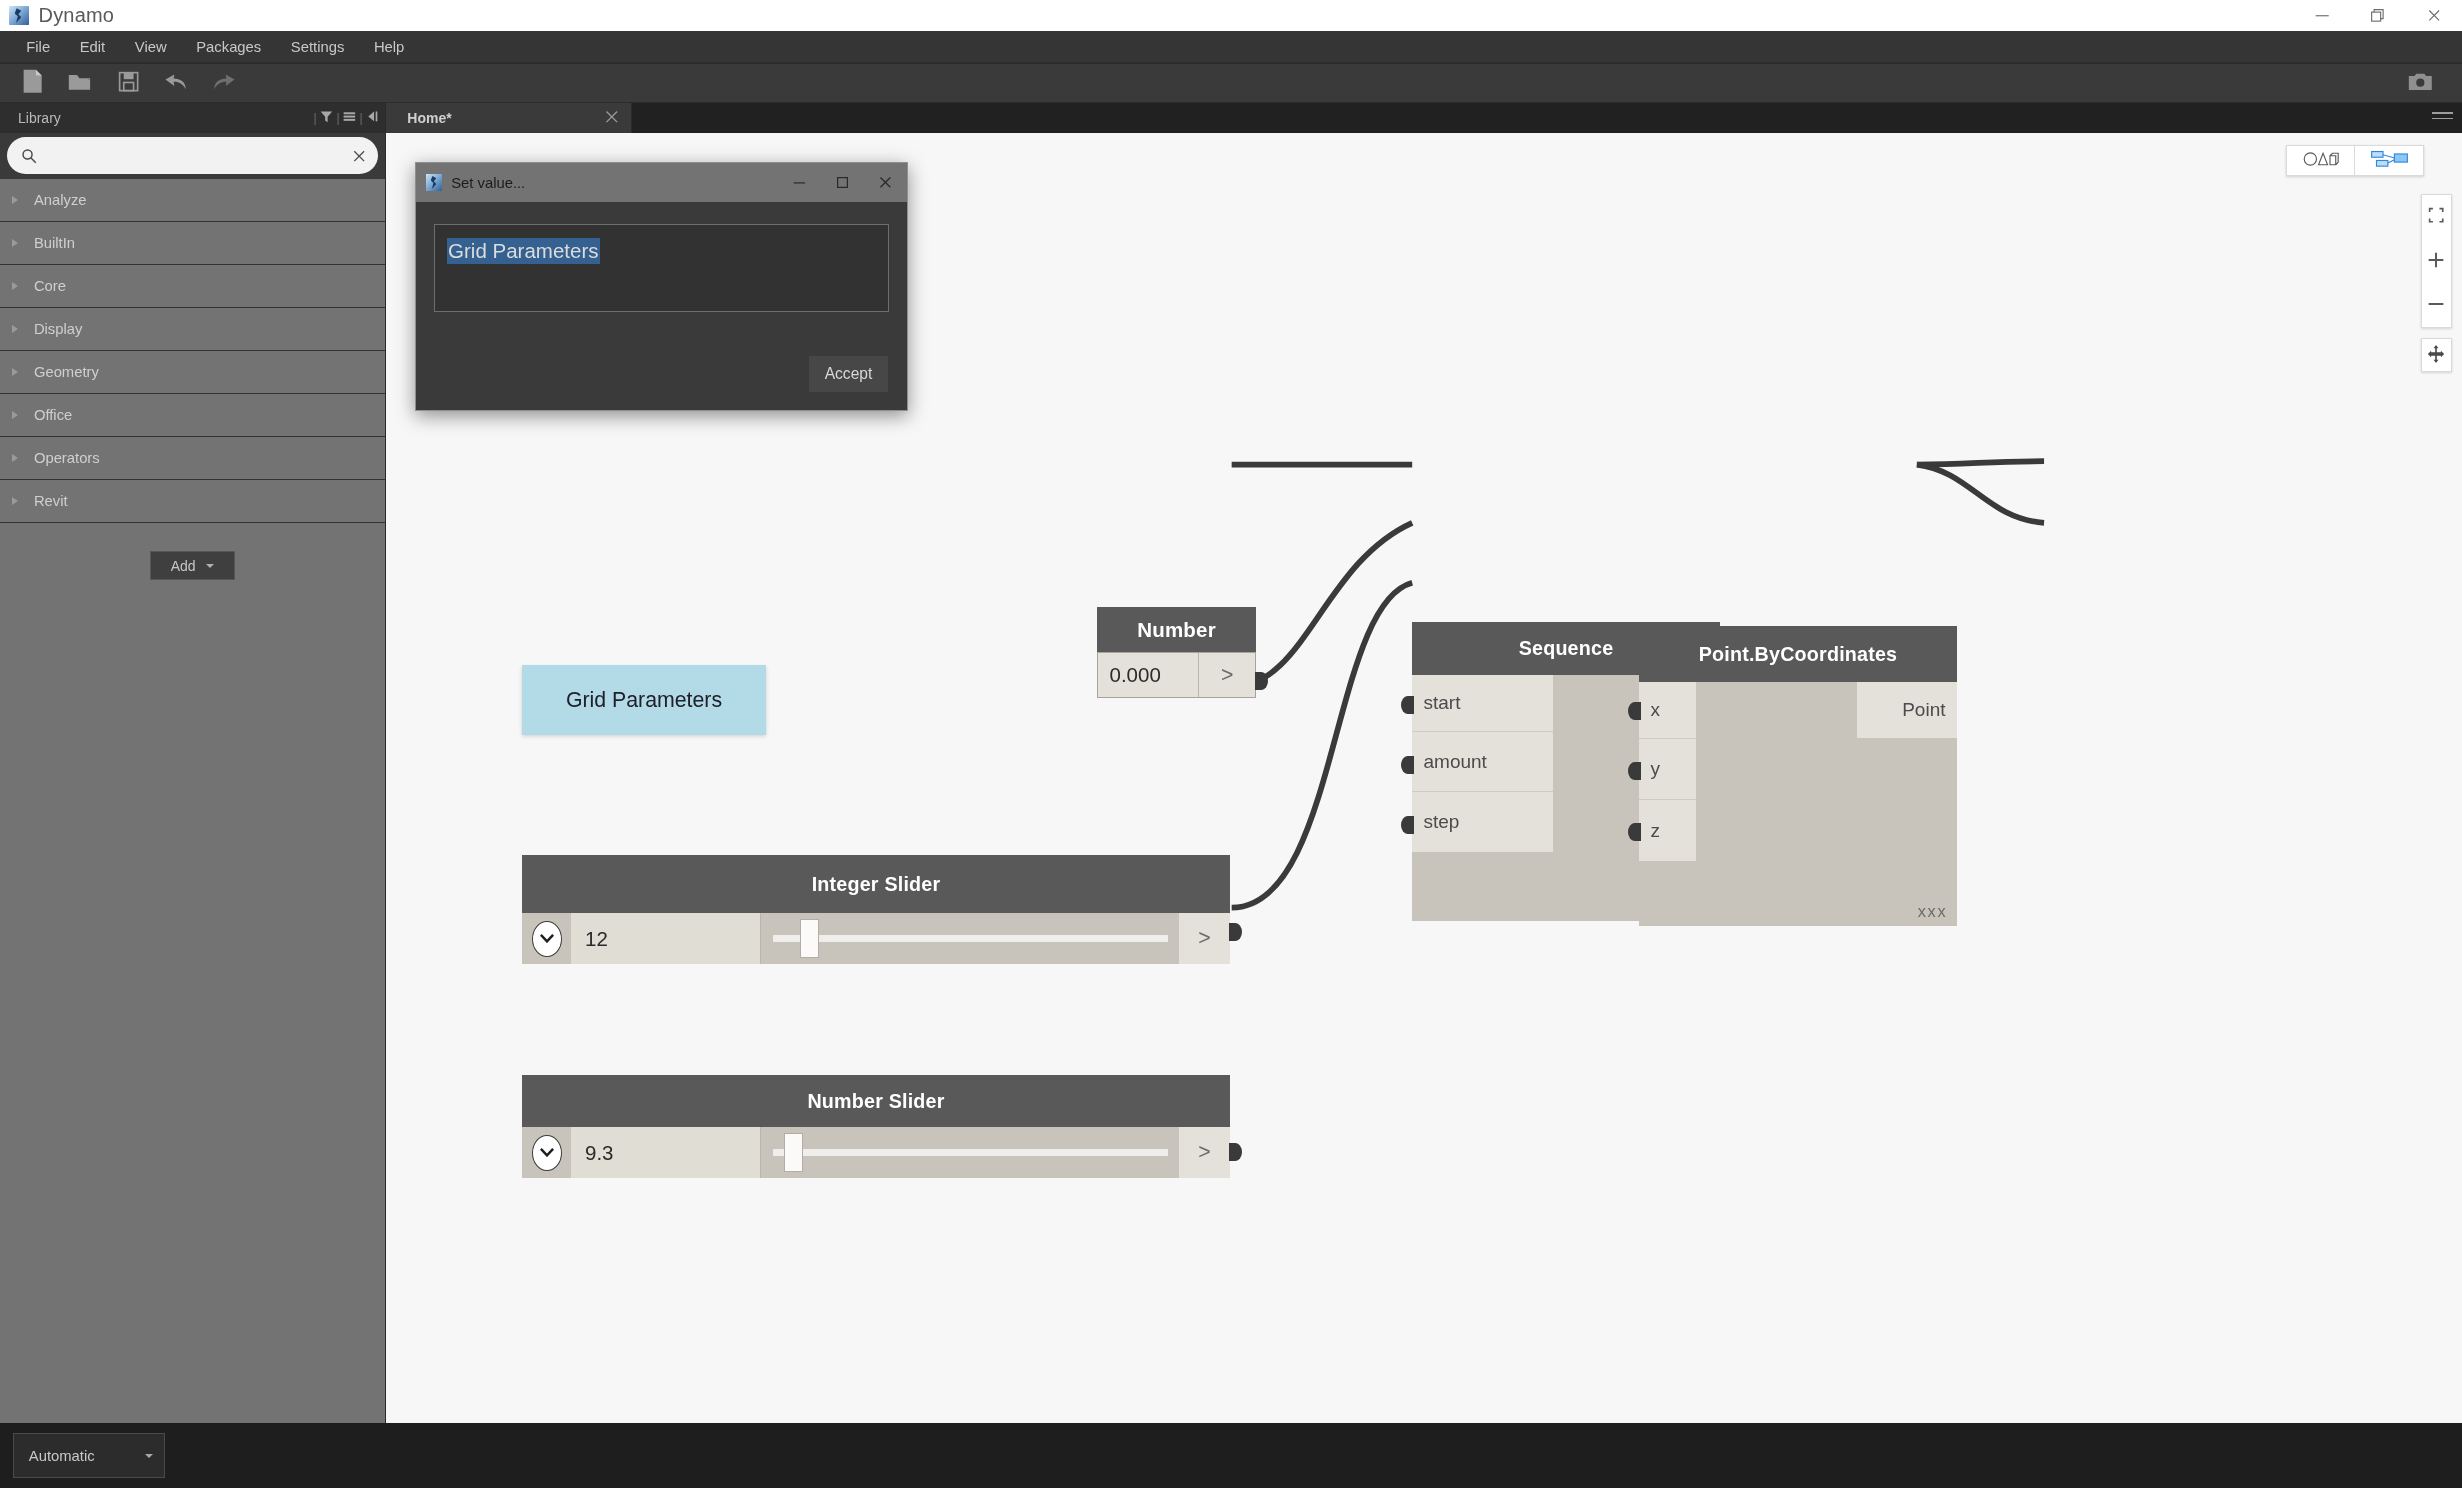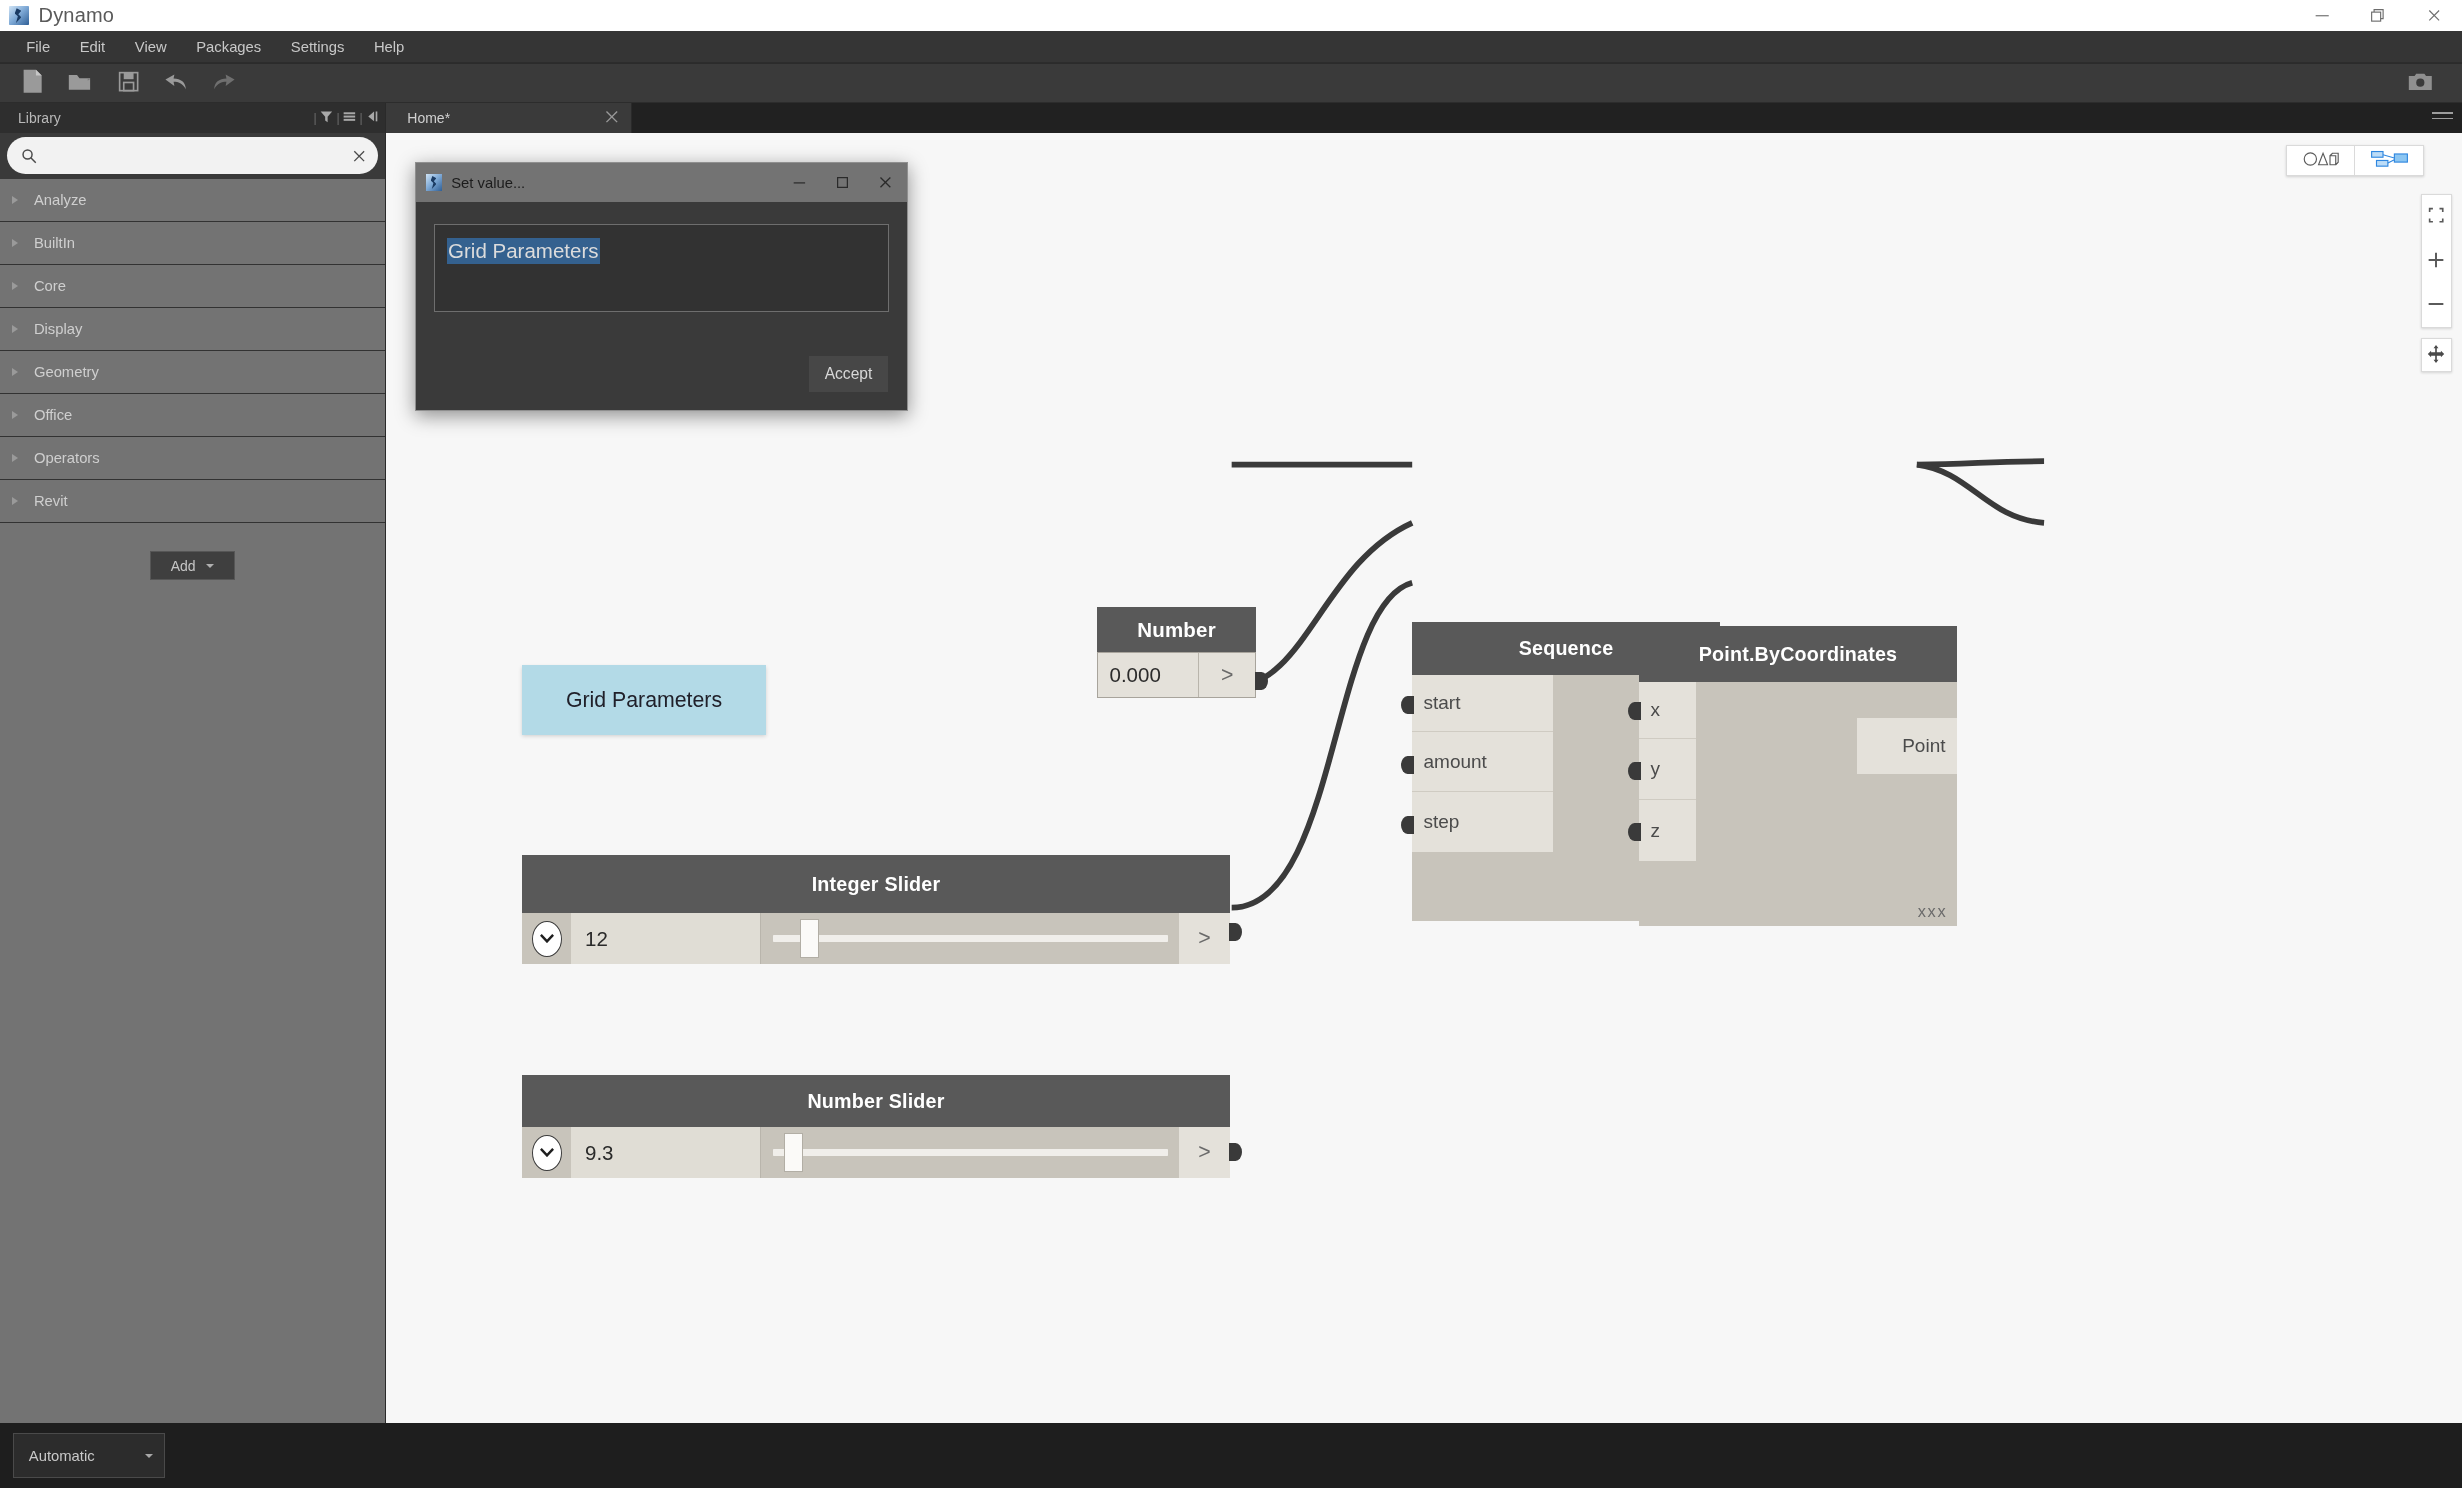--- a/index.html
+++ b/index.html
@@ -96,21 +96,21 @@
     border-left:4.1px solid transparent;border-right:4.1px solid transparent;
   }
 
   
   .tabbar {
     position: absolute; left: 386px; top: 103px; width: 2077px; height: 29.5px;
     background: #2e2e2e; display: flex; align-items: stretch;
   }
   .tab {
     width: 246px; background: #3a3a3a; display: flex; align-items: center;
-    padding: 0 0 0 21.3px; border-right: 0.8px solid #2a2a2a;
+    padding: 0 0 0 21.3px; border-right: 0.8px solid #2a2a2a; font-weight: bold;
   }
   .tab-label { font-size: 14px; color: #d0d0d0; }
   .tab-close { margin-left: auto; margin-right: 11.5px; color: #9a9a9a; font-size: 15.6px; line-height: 1; }
   .tab-rest { flex: 1; background: #212121; }
   .hamburger {
     position: absolute; right: 9.8px; top: 9px; width: 21.3px; height: 13px;
   }
   .hamburger span { display: block; height: 1.6px; background: #9d9d9d; margin-bottom: 4.1px; }
 
   
@@ -547,21 +547,21 @@
 
     <div class="node" style="left:1253px; top:493px;">
       <div class="node-header" style="width:318px;height:56px;">Point.ByCoordinates</div>
       <div class="node-body" style="width:318px;height:244px;">
         <div class="port-col" style="width:57px;">
           <div class="port-in" style="height:57px;">x</div>
           <div class="port-in" style="height:61px;">y</div>
           <div class="port-in" style="height:61px;border-bottom:none;">z</div>
         </div>
         <div style="flex:1"></div>
-        <div class="port-col" style="width:100px;margin-top:36px;">
+        <div class="port-col" style="width:100px;">
           <div class="port-out" style="height:56px;">Point</div>
         </div>
         <div class="node-foot">xxx</div>
       </div>
       <div class="dot left" style="left:-11.5px; top:76px;"></div>
       <div class="dot left" style="left:-11.5px; top:136px;"></div>
       <div class="dot left" style="left:-11.5px; top:197px;"></div>
     </div>
 
     <div class="view-toggle">

